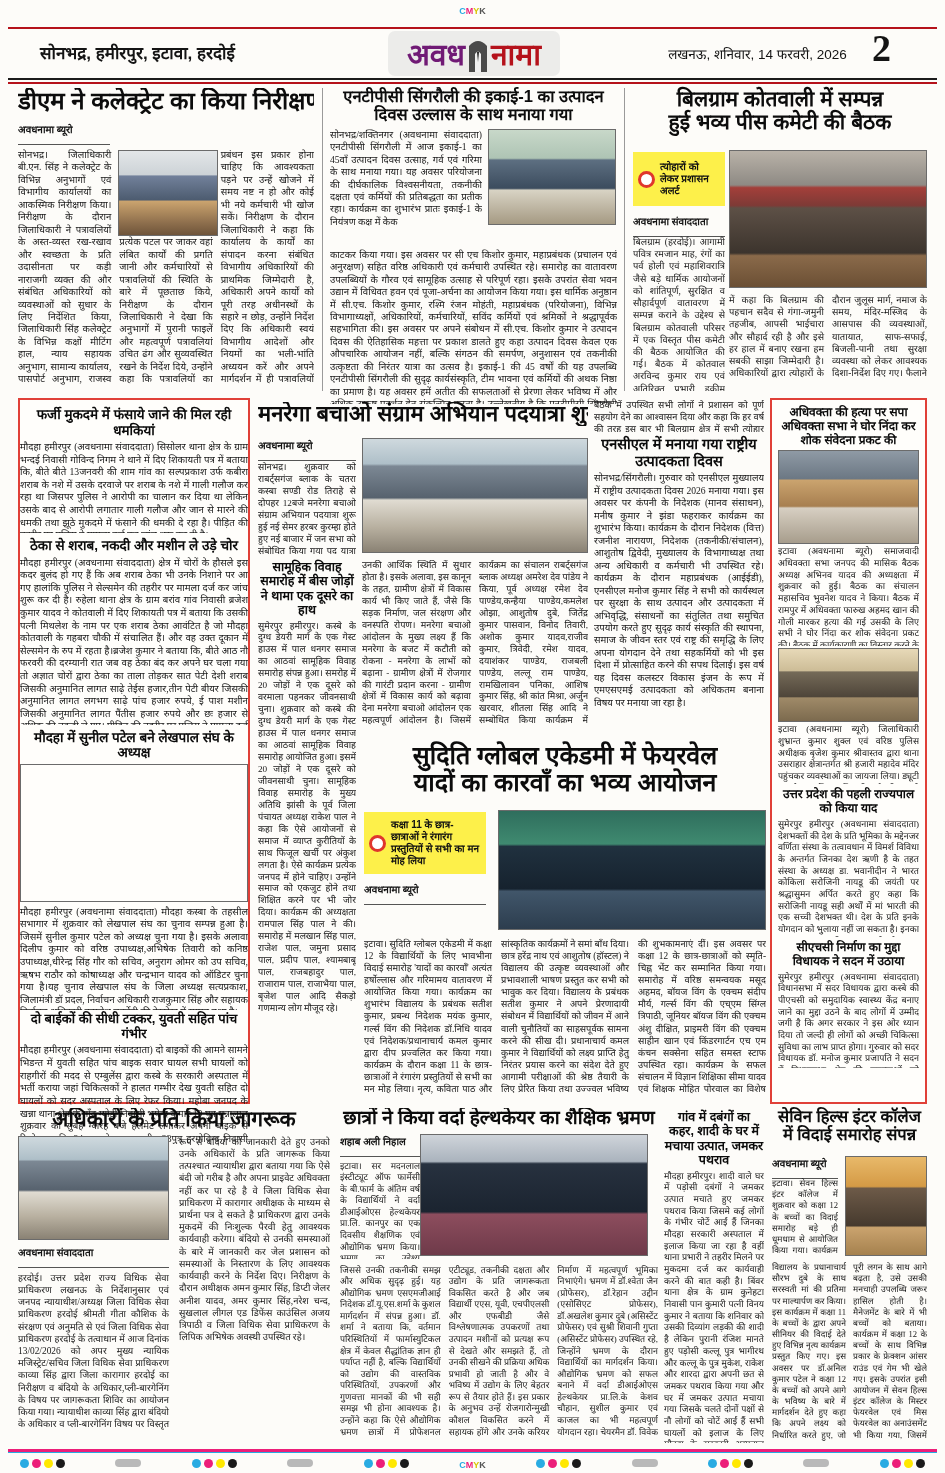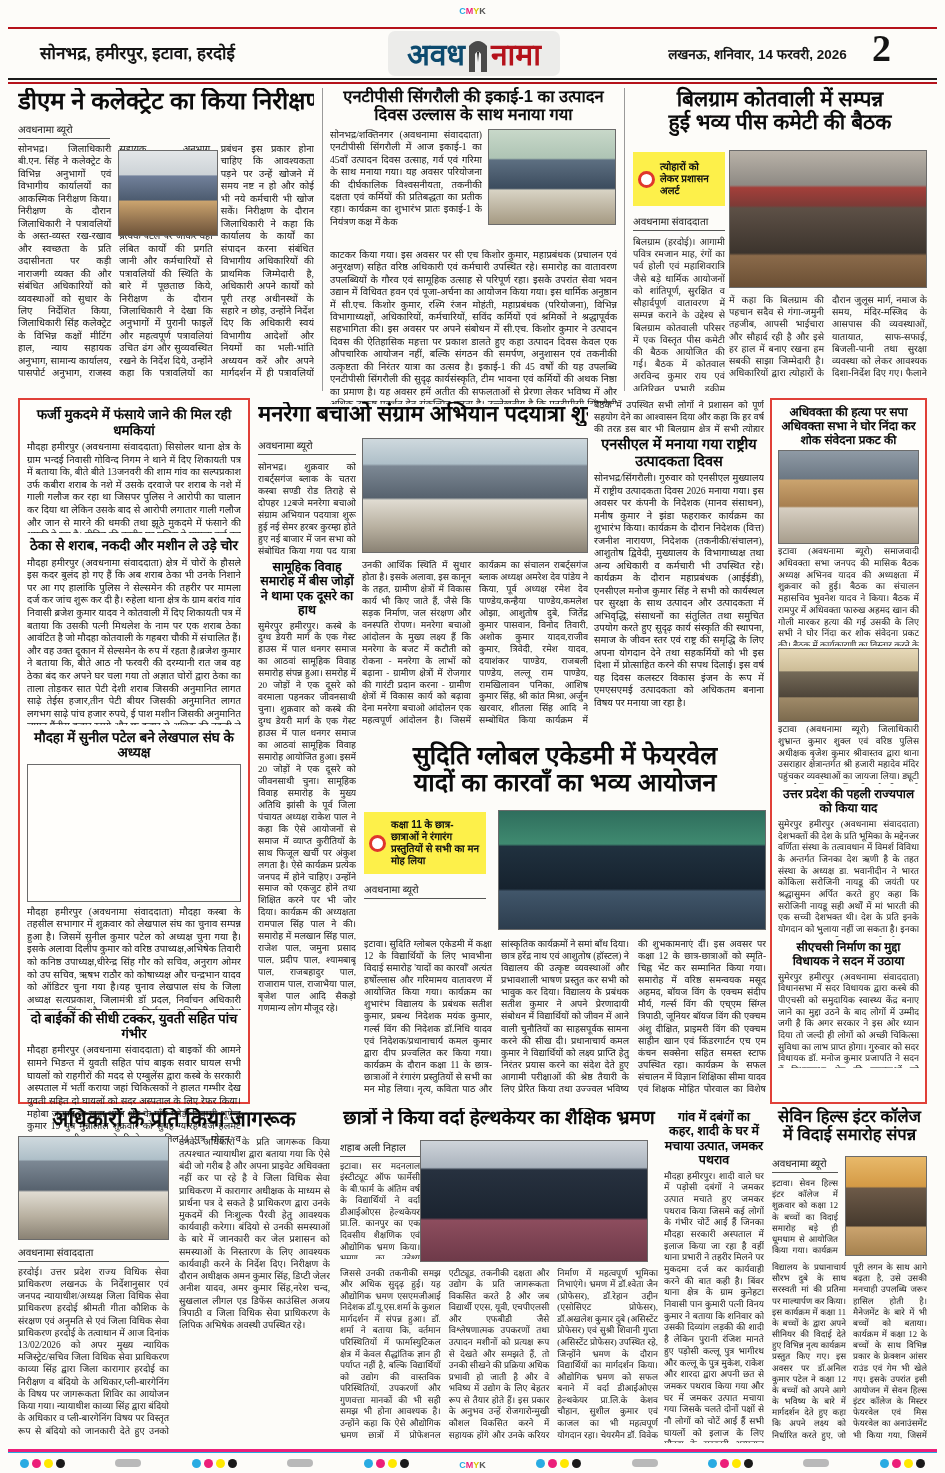--- a/index.html
+++ b/index.html
@@ -1,22 +1,22 @@
 <!DOCTYPE html>
 <html lang="hi"><head>
 <meta charset="utf-8">
 <style>
   html,body{margin:0;padding:0;background:#e9e7e2;}
   #page{position:relative;width:945px;height:1473px;background:#fdfcf9;margin:0 auto;overflow:hidden;
         font-family:"Liberation Serif","DejaVu Serif",serif;color:#141414;}
   .abs{position:absolute;}
   .hl{font-family:"Liberation Sans","DejaVu Sans",sans-serif;font-weight:700;color:#0c0c0c;line-height:1.08;text-align:center;margin:0;}
   .body-t{font-size:10px;line-height:1.3;text-align:justify;color:#181818;margin:0;word-break:break-word;}
-  .byline{font-family:"Liberation Sans","DejaVu Sans",sans-serif;font-weight:400;font-size:10px;
-          border-bottom:1px solid #555;padding-bottom:2px;margin:0 0 4px 0;}
+  .byline{font-family:"Liberation Sans","DejaVu Sans",sans-serif;font-weight:700;font-size:10px;
+          border-bottom:1px solid #555;padding-bottom:8px;margin:0 0 4px 0;}
   .cols{column-fill:auto;overflow:hidden;}
   .ph{border:1px solid #6b6b6b;box-sizing:border-box;}
   .ph-office{background:linear-gradient(180deg,#e3e6e8 0%,#cdd3d7 28%,#71809a 30%,#4d5c70 58%,#caa36e 60%,#8d6e4c 86%,#6e543a 100%);}
   .ph-event{background:linear-gradient(180deg,#c8d8c9 0%,#aec4b4 30%,#5d6f81 32%,#3c4c5e 62%,#d8d3c4 64%,#a59a83 100%);}
   .ph-meet{background:linear-gradient(180deg,#b9b2a8 0%,#8e8a84 25%,#a33f3a 27%,#7e3a36 40%,#5d5046 42%,#3c342d 75%,#8a6a4a 77%,#6b4f34 100%);}
   .ph-garland{background:linear-gradient(180deg,#9a8succeeding 0%,#9a8f80 0%,#7d7365 30%,#d9a23c 32%,#b67c2e 46%,#474340 48%,#2e2b28 82%,#7a4a3a 84%,#5e392c 100%);}
   .ph-march{background:linear-gradient(180deg,#cfd9de 0%,#aebfc8 22%,#7c8894 24%,#57626e 52%,#e0dcd2 54%,#b8b0a0 78%,#8a8274 100%);}
   .ph-desk{background:linear-gradient(180deg,#8f9aa5 0%,#6c7884 30%,#caa36e 32%,#a77f50 60%,#d7cfc2 62%,#a79d8c 100%);}
   .ph-temple{background:linear-gradient(180deg,#e7d9b8 0%,#cdbd97 30%,#746a58 32%,#4f463a 66%,#9f8a68 68%,#7c6a4e 100%);}
   .ph-stage{background:linear-gradient(180deg,#2f6e5d 0%,#3f8a70 28%,#20313f 30%,#16222e 66%,#41566a 68%,#2c3d4e 100%);}
@@ -39,29 +39,29 @@
 
 <div id="page">
 
   <div class="abs" style="left:0;right:0;top:3;text-align:center;">
     <span class="cmyk-ltr lc">C</span><span class="cmyk-ltr lm">M</span><span class="cmyk-ltr ly">Y</span><span class="cmyk-ltr lk">K</span>
   </div>
 
   <div class="abs" style="left:8px;right:8px;top:27px;height:2px;background:#b5121b;"></div>
   <div class="abs" style="left:40px;top:41px;font-family:'Liberation Sans',sans-serif;font-weight:700;font-size:17px;">सोनभद्र, हमीरपुर, इटावा, हरदोई</div>
   <div class="abs" style="left:388px;top:31px;width:172px;height:45px;background:#ececea;border-radius:7px;display:flex;align-items:center;justify-content:center;gap:2px;">
-    <span style="font-family:'Liberation Sans',sans-serif;font-weight:800;font-size:30px;color:#0c4a6e;">अवध</span>
+    <span style="font-family:'Liberation Sans',sans-serif;font-weight:800;font-size:30px;color:#701a75;">अवध</span>
     <svg width="22" height="36" viewBox="0 0 22 36">
       <path d="M2 36 L2 10 Q11 0 20 10 L20 36 Z" fill="#4a4a4a"></path>
       <path d="M8 36 L8 18 Q11 13 14 18 L14 36 Z" fill="#efefef"></path>
       <path d="M10 16 L12 16 L11 26 Z" fill="#222"></path>
     </svg>
     <span style="font-family:'Liberation Sans',sans-serif;font-weight:800;font-size:30px;color:#b5121b;">नामा</span>
   </div>
-  <div class="abs" style="left:650px;top:45px;width:215px;text-align:center;font-family:'Liberation Sans',sans-serif;font-weight:700;font-size:13.5px;">लखनऊ, शनिवार, 14 फरवरी, 2026</div>
+  <div class="abs" style="left:650px;top:45px;width:215px;text-align:center;font-family:'Liberation Sans',sans-serif;font-weight:400;font-size:13.5px;">लखनऊ, शनिवार, 14 फरवरी, 2026</div>
   <div class="abs" style="left:872px;top:26px;font-size:38px;font-weight:700;font-family:'Liberation Serif',serif;">2</div>
   <div class="abs" style="left:8px;right:8px;top:78px;height:2px;background:#1c1c1c;"></div>
   <div class="abs" style="left:8px;right:8px;top:82px;height:2px;background:#b5121b;"></div>
 
   <div class="abs" style="left:18px;top:88px;width:296px;height:303px;">
     <h1 class="hl" style="font-size:24px;white-space:nowrap;overflow:hidden;">डीएम ने कलेक्ट्रेट का किया निरीक्षण</h1>
     <div class="byline" style="width:92px;margin-top:8px;">अवधनामा ब्यूरो</div>
     <div class="cols" style="margin-top:4px;height:238px;column-count:3;column-gap:8px;">
       <p class="body-t" style="font-size:9.6px;">सोनभद्र। जिलाधिकारी बी.एन. सिंह ने कलेक्ट्रेट के विभिन्न अनुभागों एवं विभागीय कार्यालयों का आकस्मिक निरीक्षण किया। निरीक्षण के दौरान जिलाधिकारी ने पत्रावलियों के अस्त-व्यस्त रख-रखाव और स्वच्छता के प्रति उदासीनता पर कड़ी नाराजगी व्यक्त की और संबंधित अधिकारियों को व्यवस्थाओं को सुधार के लिए निर्देशित किया, जिलाधिकारी सिंह कलेक्ट्रेट के विभिन्न कक्षों मीटिंग हाल, न्याय सहायक अनुभाग, सामान्य कार्यालय, पासपोर्ट अनुभाग, राजस्व सहायक अनुभाग, ई.आर.के. / आंग्ल अनुभाग, स्थानीय निकाय अनुभाग, रिकॉर्ड रूम, मुख्य राजस्व अनुभाग, नजारत अनुभाग का बारीकी से जायजा लिया। जिलाधिकारी ने प्रत्येक पटल पर जाकर वहां लंबित कार्यों की प्रगति जानी और कर्मचारियों से पत्रावलियों की स्थिति के बारे में पूछताछ किये, निरीक्षण के दौरान जिलाधिकारी ने देखा कि अनुभागों में पुरानी फाइलें और महत्वपूर्ण पत्रावलियां उचित ढंग और सुव्यवस्थित रखने के निर्देश दिये, उन्होंने कहा कि पत्रावलियों का प्रबंधन इस प्रकार होना चाहिए कि आवश्यकता पड़ने पर उन्हें खोजने में समय नष्ट न हो और कोई भी नये कर्मचारी भी खोज सकें। निरीक्षण के दौरान जिलाधिकारी ने कहा कि कार्यालय के कार्यों का संपादन करना संबंधित विभागीय अधिकारियों की प्राथमिक जिम्मेदारी है, अधिकारी अपने कार्यों को पूरी तरह अधीनस्थों के सहारे न छोड़, उन्होंने निर्देश दिए कि अधिकारी स्वयं विभागीय आदेशों और नियमों का भली-भांति अध्ययन करें और अपने मार्गदर्शन में ही पत्रावलियों की कार्यवाही सुनिश्चित कराएं। उन्होंने कहा कि किसी भी स्तर पर पाई गई त्रुटि के लिए संबंधित अधिकारी जिम्मेदार होंगे। कलेक्ट्रेट परिसर की सुंदरता और सफाई को लेकर जिलाधिकारी ने विशेष निर्देश दिए, उन्होंने कहा कि कार्यालय कक्षों के साथ-साथ पूरे परिसर में स्वच्छता बनी रहनी चाहिए। उन्होंने सभी कार्यालयाध्यक्षों को अपने-अपने अनुभागों में सफाई व्यवस्था की नियमित निगरानी करने को कहा। उन्होंने ई-डिस्ट्रिक्ट मैनेजर को भी तकनीकी व्यवस्थाओं को चुस्त-दुरुस्त रखने के निर्देश दिए। निरीक्षण के दौरान मौके पर उपस्थित अपर जिलाधिकारी (वि0/रा0) वागीश शुक्ला, अपर जिलाधिकारी (न्यायिक) रमेश कुमार, प्रशासनिक अधिकारी रामलाल यादव, वरिष्ठ कोषाधिकारी इंद्रपाल सिंह, ई-डिस्ट्रिक्ट मैनेजर दिव्यतोष मिश्र, कलेक्ट्रेट नाजिर बाबू लाल सहित कलेक्ट्रेट के अन्य वरिष्ठ कर्मचारी एवं अधिकारी उपस्थित रहे।</p>
     </div>
@@ -84,21 +84,21 @@
       <span class="ring"></span>
       <p>त्योहारों को लेकर प्रशासन अलर्ट</p>
     </div>
     <div class="abs byline" style="left:0;top:126px;width:92px;">अवधनामा संवाददाता</div>
     <p class="abs body-t" style="left:0;top:148px;width:92px;height:155px;overflow:hidden;font-size:9.4px;">बिलग्राम (हरदोई)। आगामी पवित्र रमजान माह, रंगों का पर्व होली एवं महाशिवरात्रि जैसे बड़े धार्मिक आयोजनों को शांतिपूर्ण, सुरक्षित व सौहार्दपूर्ण वातावरण में सम्पन्न कराने के उद्देश्य से बिलग्राम कोतवाली परिसर में एक विस्तृत पीस कमेटी की बैठक आयोजित की गई। बैठक में कोतवाल अरविन्द कुमार राय एवं अतिरिक्त प्रभारी हकीम सिंह यादव की मौजूदगी में पुलिस प्रशासन के अधिकारियों के साथ नगर के सम्मानित नागरिक, धर्मगुरु, व्यापारीगण, सामाजिक कार्यकर्ता तथा आसपास ग्रामीण क्षेत्रों से आए गणमान्य लोगों ने भाग लेकर अपने-अपने विचार रखे।</p>
     <div class="abs cols" style="left:96px;top:206px;width:198px;height:97px;column-count:2;column-gap:8px;">
       <p class="body-t" style="font-size:9.4px;">में कहा कि बिलग्राम की पहचान सदैव से गंगा-जमुनी तहजीब, आपसी भाईचारा और सौहार्द रही है और इसे हर हाल में बनाए रखना हम सबकी साझा जिम्मेदारी है। अधिकारियों द्वारा त्योहारों के दौरान जुलूस मार्ग, नमाज के समय, मंदिर-मस्जिद के आसपास की व्यवस्थाओं, यातायात, साफ-सफाई, बिजली-पानी तथा सुरक्षा व्यवस्था को लेकर आवश्यक दिशा-निर्देश दिए गए। फैलाने की अपील की गई। लोगों से कहा गया कि किसी भी संदिग्ध गतिविधि की सूचना तुरंत पुलिस को दें, जिससे समय रहते कार्यवाही की जा सके।</p>
     </div>
   </div>
 
-  <div class="abs redbox" style="left:18px;top:398px;width:232px;height:706px;padding:5px 7px;">
+  <div class="abs redbox" style="left:18px;top:398px;width:232px;height:706px;padding:5px 0;">
     <h2 class="boxhead" style="font-size:13.5px;">फर्जी मुकदमे में फंसाये जाने की मिल रही धमकियां</h2>
     <p class="body-t" style="height:92px;overflow:hidden;font-size:9.7px;">मौदहा हमीरपुर (अवधनामा संवाददाता) सिसोलर थाना क्षेत्र के ग्राम भन्दई निवासी गोविन्द निगम ने थाने में दिए शिकायती पत्र में बताया कि, बीते बीते 13जनवरी की शाम गांव का सल्पप्रकाश उर्फ कबीरा शराब के नशे में उसके दरवाजे पर शराब के नशे में गाली गलौज कर रहा था जिसपर पुलिस ने आरोपी का चालान कर दिया था लेकिन उसके बाद से आरोपी लगातार गाली गलौज और जान से मारने की धमकी तथा झूठे मुकदमे में फंसाने की धमकी दे रहा है। पीड़ित की तहरीर पर पुलिस ने मामला दर्ज कर जांच शुरू कर दी है।</p>
     <h2 class="boxhead" style="font-size:13.5px;margin-top:5px;">ठेका से शराब, नकदी और मशीन ले उड़े चोर</h2>
     <p class="body-t" style="height:168px;overflow:hidden;font-size:9.7px;">मौदहा हमीरपुर (अवधनामा संवाददाता) क्षेत्र में चोरों के हौसले इस कदर बुलंद हो गए हैं कि अब शराब ठेका भी उनके निशाने पर आ गए हालांकि पुलिस ने सेल्समेन की तहरीर पर मामला दर्ज कर जांच शुरू कर दी है। रुहेला थाना क्षेत्र के ग्राम बरांव गांव निवासी ब्रजेश कुमार यादव ने कोतवाली में दिए शिकायती पत्र में बताया कि उसकी पत्नी मिथलेश के नाम पर एक शराब ठेका आवंटित है जो मौदहा कोतवाली के गहबरा चौकी में संचालित हैं। और वह उक्त दूकान में सेल्समेन के रुप में रहता है।ब्रजेश कुमार ने बताया कि, बीते आठ नौ फरवरी की दरम्यानी रात जब वह ठेका बंद कर अपने घर चला गया तो अज्ञात चोरों द्वारा ठेका का ताला तोड़कर सात पेटी देशी शराब जिसकी अनुमानित लागत साढ़े तेईस हजार,तीन पेटी बीयर जिसकी अनुमानित लागत लगभग साढ़े पांच हजार रुपये, ई पाश मशीन जिसकी अनुमानित लागत पैंतीस हजार रुपये और छः हजार से अधिक की नकदी ले गए। पीड़ित की तहरीर पर पुलिस ने मामला दर्ज कर जांच शुरू कर दी है।</p>
     <h2 class="boxhead" style="font-size:13.5px;margin-top:5px;">मौदहा में सुनील पटेल बने लेखपाल संघ के अध्यक्ष</h2>
     <div class="ph ph-garland" style="width:100%;height:138px;margin:2px 0 4px 0;"></div>
     <p class="body-t" style="height:104px;overflow:hidden;font-size:9.7px;">मौदहा हमीरपुर (अवधनामा संवाददाता) मौदहा कस्बा के तहसील सभागार में शुक्रवार को लेखपाल संघ का चुनाव सम्पन्न हुआ है। जिसमें सुनील कुमार पटेल को अध्यक्ष चुना गया है। इसके अलावा दिलीप कुमार को वरिष्ठ उपाध्यक्ष,अभिषेक तिवारी को कनिष्ठ उपाध्यक्ष,धीरेन्द्र सिंह गौर को सचिव, अनुराग ओमर को उप सचिव, ऋषभ राठौर को कोषाध्यक्ष और चन्द्रभान यादव को ऑडिटर चुना गया है।यह चुनाव लेखपाल संघ के जिला अध्यक्ष सत्यप्रकाश, जिलामंत्री डॉ प्रदल, निर्वाचन अधिकारी राजकुमार सिंह और सहायक निर्वाचन अधिकारी कमलेश चतुर्वेदी की देखरेख में सम्पन्न हुआ है।</p>
     <h2 class="boxhead" style="font-size:13px;">दो बाईकों की सीधी टक्कर, युवती सहित पांच गंभीर</h2>
     <p class="body-t" style="height:100px;overflow:hidden;font-size:9.7px;">मौदहा हमीरपुर (अवधनामा संवाददाता) दो बाइकों की आमने सामने भिडन्त में युवती सहित पांच बाइक सवार घायल सभी घायलों को राहगीरों की मदद से एम्बुलेंस द्वारा कस्बे के सरकारी अस्पताल में भर्ती कराया जहां चिकित्सकों ने हालत गम्भीर देख युवती सहित दो घायलों को सदर अस्पताल के लिए रेफर किया। महोबा जनपद के खन्ना थाना क्षेत्र के गाँव ग्योड़ी निवासी भूपेन्द्र कुमार 19 पुत्र मुन्नालाल शुक्रवार को सुबह ग्यारह बजे हेलमेट लगाकर अपनी बाइक से रिश्तेदार अनिल24 पुत्र मोहन व आशीष 23पुत्र हरगोविन्द निवासी पुरवा थाना चरखारी सहित बाइक में सवार होकर मौदहा जा रहे थे। हिमौली गाँव के पास सामने से आ रही बाइक ने जोरदार टक्कर मार दी जिसमें युवती सहित सभी बाइक सवार घायल हो गए। जिन्हें राहगीरों की मदद से एम्बुलेंस द्वारा कस्बे के सरकारी अस्पताल में भर्ती कराया।</p>
   </div>
@@ -151,21 +151,21 @@
     <h1 class="hl" style="font-size:21px;white-space:nowrap;overflow:hidden;">अधिकारों के प्रति किया जागरूक</h1>
     <div class="cols" style="margin-top:5px;height:302px;column-count:2;column-gap:10px;">
       <div class="ph ph-march" style="width:100%;height:104px;margin-bottom:5px;"></div>
       <div class="byline">अवधनामा संवाददाता</div>
       <p class="body-t" style="font-size:9.4px;">हरदोई। उत्तर प्रदेश राज्य विधिक सेवा प्राधिकरण लखनऊ के निर्देशानुसार एवं जनपद न्यायाधीश/अध्यक्ष जिला विधिक सेवा प्राधिकरण हरदोई श्रीमती गीता कौशिक के संरक्षण एवं अनुमति से एवं जिला विधिक सेवा प्राधिकरण हरदोई के तत्वाधान में आज दिनांक 13/02/2026 को अपर मुख्य न्यायिक मजिस्ट्रेट/सचिव जिला विधिक सेवा प्राधिकरण काव्या सिंह द्वारा जिला कारागार हरदोई का निरीक्षण व बंदियो के अधिकार,प्ली-बारगेनिंग के विषय पर जागरूकता शिविर का आयोजन किया गया। न्यायाधीश काव्या सिंह द्वारा बंदियो के अधिकार व प्ली-बारगेनिंग विषय पर विस्तृत रूप से बंदियो को जानकारी देते हुए उनको उनके अधिकारों के प्रति जागरूक किया तत्पश्चात न्यायाधीश द्वारा बताया गया कि ऐसे बंदी जो गरीब है और अपना प्राइवेट अधिवक्ता नहीं कर पा रहे है वे जिला विधिक सेवा प्राधिकरण में कारागार अधीक्षक के माध्यम से प्रार्थना पत्र दे सकते है प्राधिकरण द्वारा उनके मुकदमें की निःशुल्क पैरवी हेतु आवश्यक कार्यवाही करेगा। बंदियो से उनकी समस्याओं के बारे में जानकारी कर जेल प्रशासन को समस्याओं के निस्तारण के लिए आवश्यक कार्यवाही करने के निर्देश दिए। निरीक्षण के दौरान अधीक्षक अमन कुमार सिंह, डिप्टी जेलर अनीश यादव, अमर कुमार सिंह,नरेश चन्द, सुखलाल लीगल एड डिफेंस काउंसिल अजय त्रिपाठी व जिला विधिक सेवा प्राधिकरण के लिपिक अभिषेक अवस्थी उपस्थित रहे।</p>
     </div>
   </div>
 
   <div class="abs" style="left:340px;top:1108px;width:318px;height:338px;">
     <h1 class="hl" style="font-size:19px;white-space:nowrap;overflow:hidden;">छात्रों ने किया वर्दा हेल्थकेयर का शैक्षिक भ्रमण</h1>
-    <div style="display:flex;gap:0;margin-top:11px;">
+    <div style="display:flex;gap:0;margin-top:5px;">
       <div style="width:80px;">
         <div class="byline">शहाब अली निहाल</div>
         <p class="body-t" style="font-size:8.9px;height:98px;overflow:hidden;">इटावा। सर मदनलाल इंस्टीट्यूट ऑफ फार्मेसी के बी.फार्म के अंतिम वर्ष के विद्यार्थियों ने वर्दा डीआईओएस हेल्थकेयर प्रा.लि. कानपुर का एक दिवसीय शैक्षणिक एवं औद्योगिक भ्रमण किया। भ्रमण का उद्देश्य विद्यार्थियों को फार्मास्युटिकल उद्योग की वास्तविक कार्यप्रणाली, उत्पादन प्रणाली, गुणवत्ता नियंत्रण तथा उद्योग में अपनाए जाने वाले मानकों की व्यावहारिक जानकारी प्रदान करना था।</p>
       </div>
       <div class="ph ph-suits" style="width:228px;height:122px;"></div>
     </div>
     <div class="cols" style="margin-top:6px;height:174px;column-count:3;column-gap:8px;">
       <p class="body-t" style="font-size:8.9px;">जिससे उनकी तकनीकी समझ और अधिक सुदृढ़ हुई। यह औद्योगिक भ्रमण एसएमजीआई निदेशक डॉ.यू.एस.शर्मा के कुशल मार्गदर्शन में संपन्न हुआ। डॉ. शर्मा ने बताया कि, वर्तमान परिस्थितियों में फार्मास्युटिकल क्षेत्र में केवल सैद्धांतिक ज्ञान ही पर्याप्त नहीं है, बल्कि विद्यार्थियों को उद्योग की वास्तविक परिस्थितियों, उपकरणों और गुणवत्ता मानकों की भी सही समझ भी होना आवश्यक है। उन्होंने कहा कि ऐसे औद्योगिक भ्रमण छात्रों में प्रोफेशनल एटीट्यूड, तकनीकी दक्षता और उद्योग के प्रति जागरूकता विकसित करते है और जब विद्यार्थी एएस, यूवी, एचपीएलसी और एफबीडी जैसे विश्लेषणात्मक उपकरणों तथा उत्पादन मशीनों को प्रत्यक्ष रूप से देखते और समझते हैं, तो उनकी सीखने की प्रक्रिया अधिक प्रभावी हो जाती है और वे भविष्य में उद्योग के लिए बेहतर रूप से तैयार होते हैं। इस प्रकार के अनुभव उन्हें रोजगारोन्मुखी कौशल विकसित करने में सहायक होंगे और उनके करियर निर्माण में महत्वपूर्ण भूमिका निभाएंगे। भ्रमण में डॉ.श्वेता जैन (प्रोफेसर), डॉ.रेहान उद्दीन (एसोसिएट प्रोफेसर), डॉ.अखलेश कुमार दुबे (असिस्टेंट प्रोफेसर) एवं सुश्री शिवानी गुप्ता (असिस्टेंट प्रोफेसर) उपस्थित रहे, जिन्होंने भ्रमण के दौरान विद्यार्थियों का मार्गदर्शन किया। औद्योगिक भ्रमण को सफल बनाने में वर्दा डीआईओएस हेल्थकेयर प्रा.लि.के केशव चौहान, सुशील कुमार एवं काजल का भी महत्वपूर्ण योगदान रहा। चेयरमैन डॉ. विवेक यादव ने वर्दा डीआईओएस हेल्थकेयर प्रा.लि.की संपूर्ण टीम का हार्दिक आभार प्रकट करते हुए कंपनी के सीईओ अमरकांत उपाध्याय, प्लांट हेड विजय शंकर शर्मा तथा पार्टनर्स दीपक कुमार निगम एवं विशाल मित्रा को उनके आतिथ्य, सराहनीय एवं सहयोगपूर्ण योगदान के लिए विशेष धन्यवाद दिया।</p>
     </div>
   </div>

